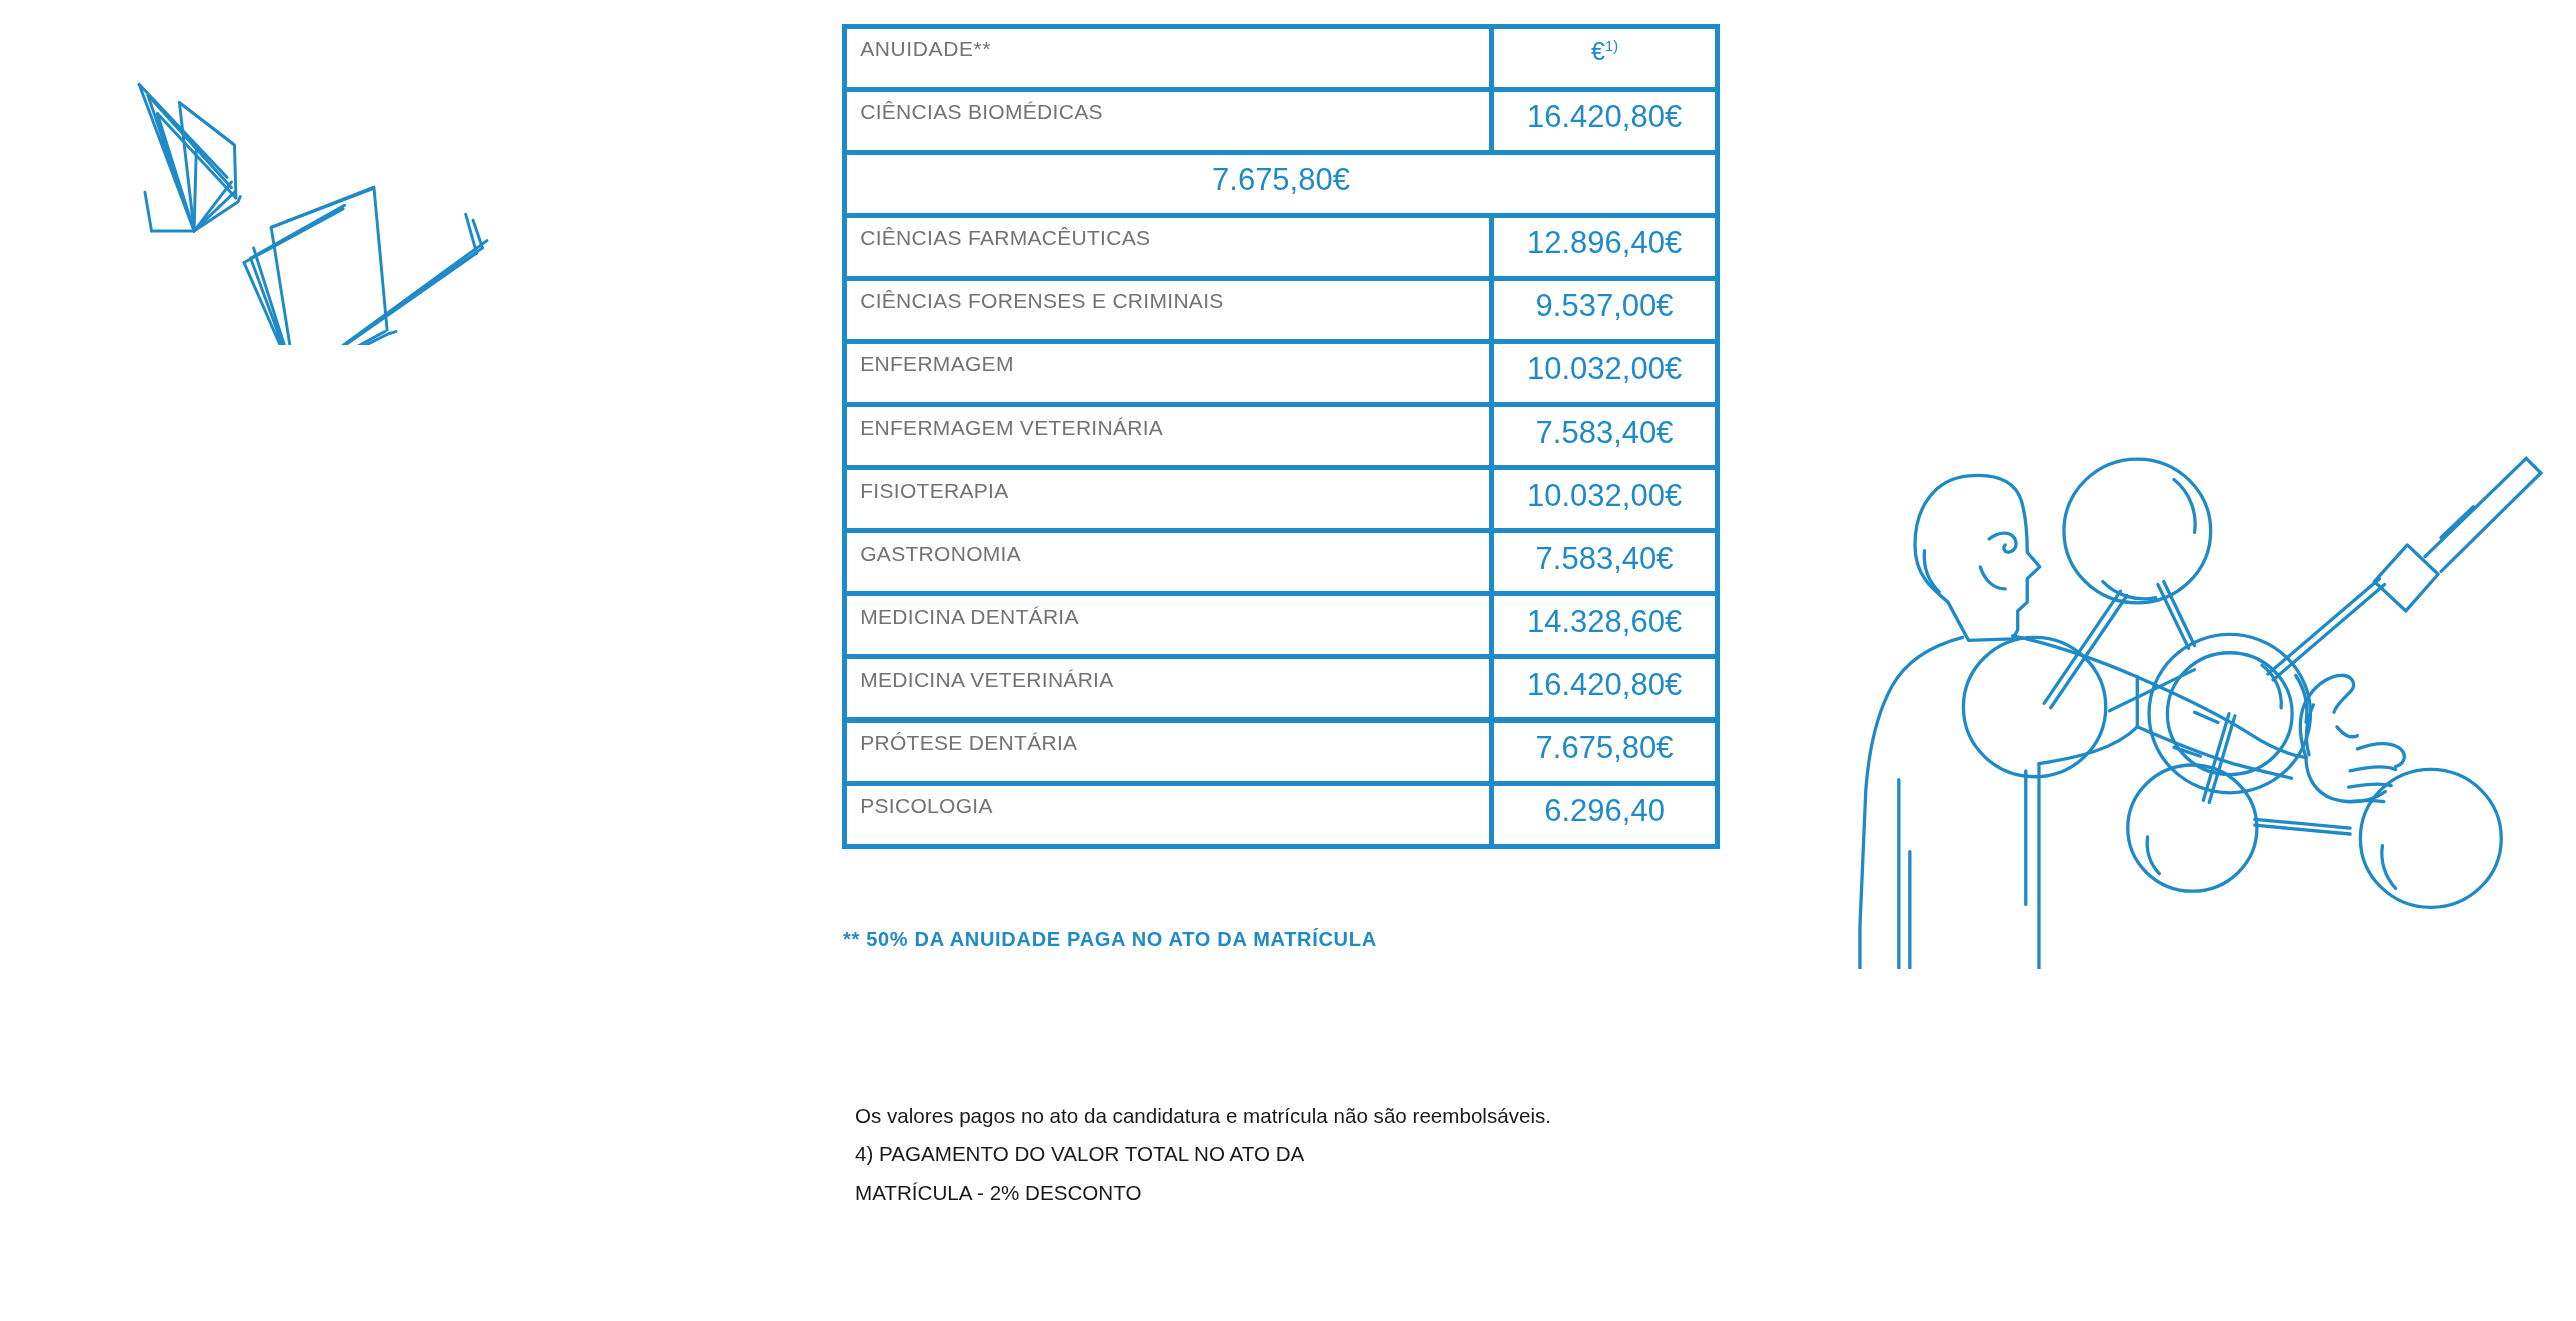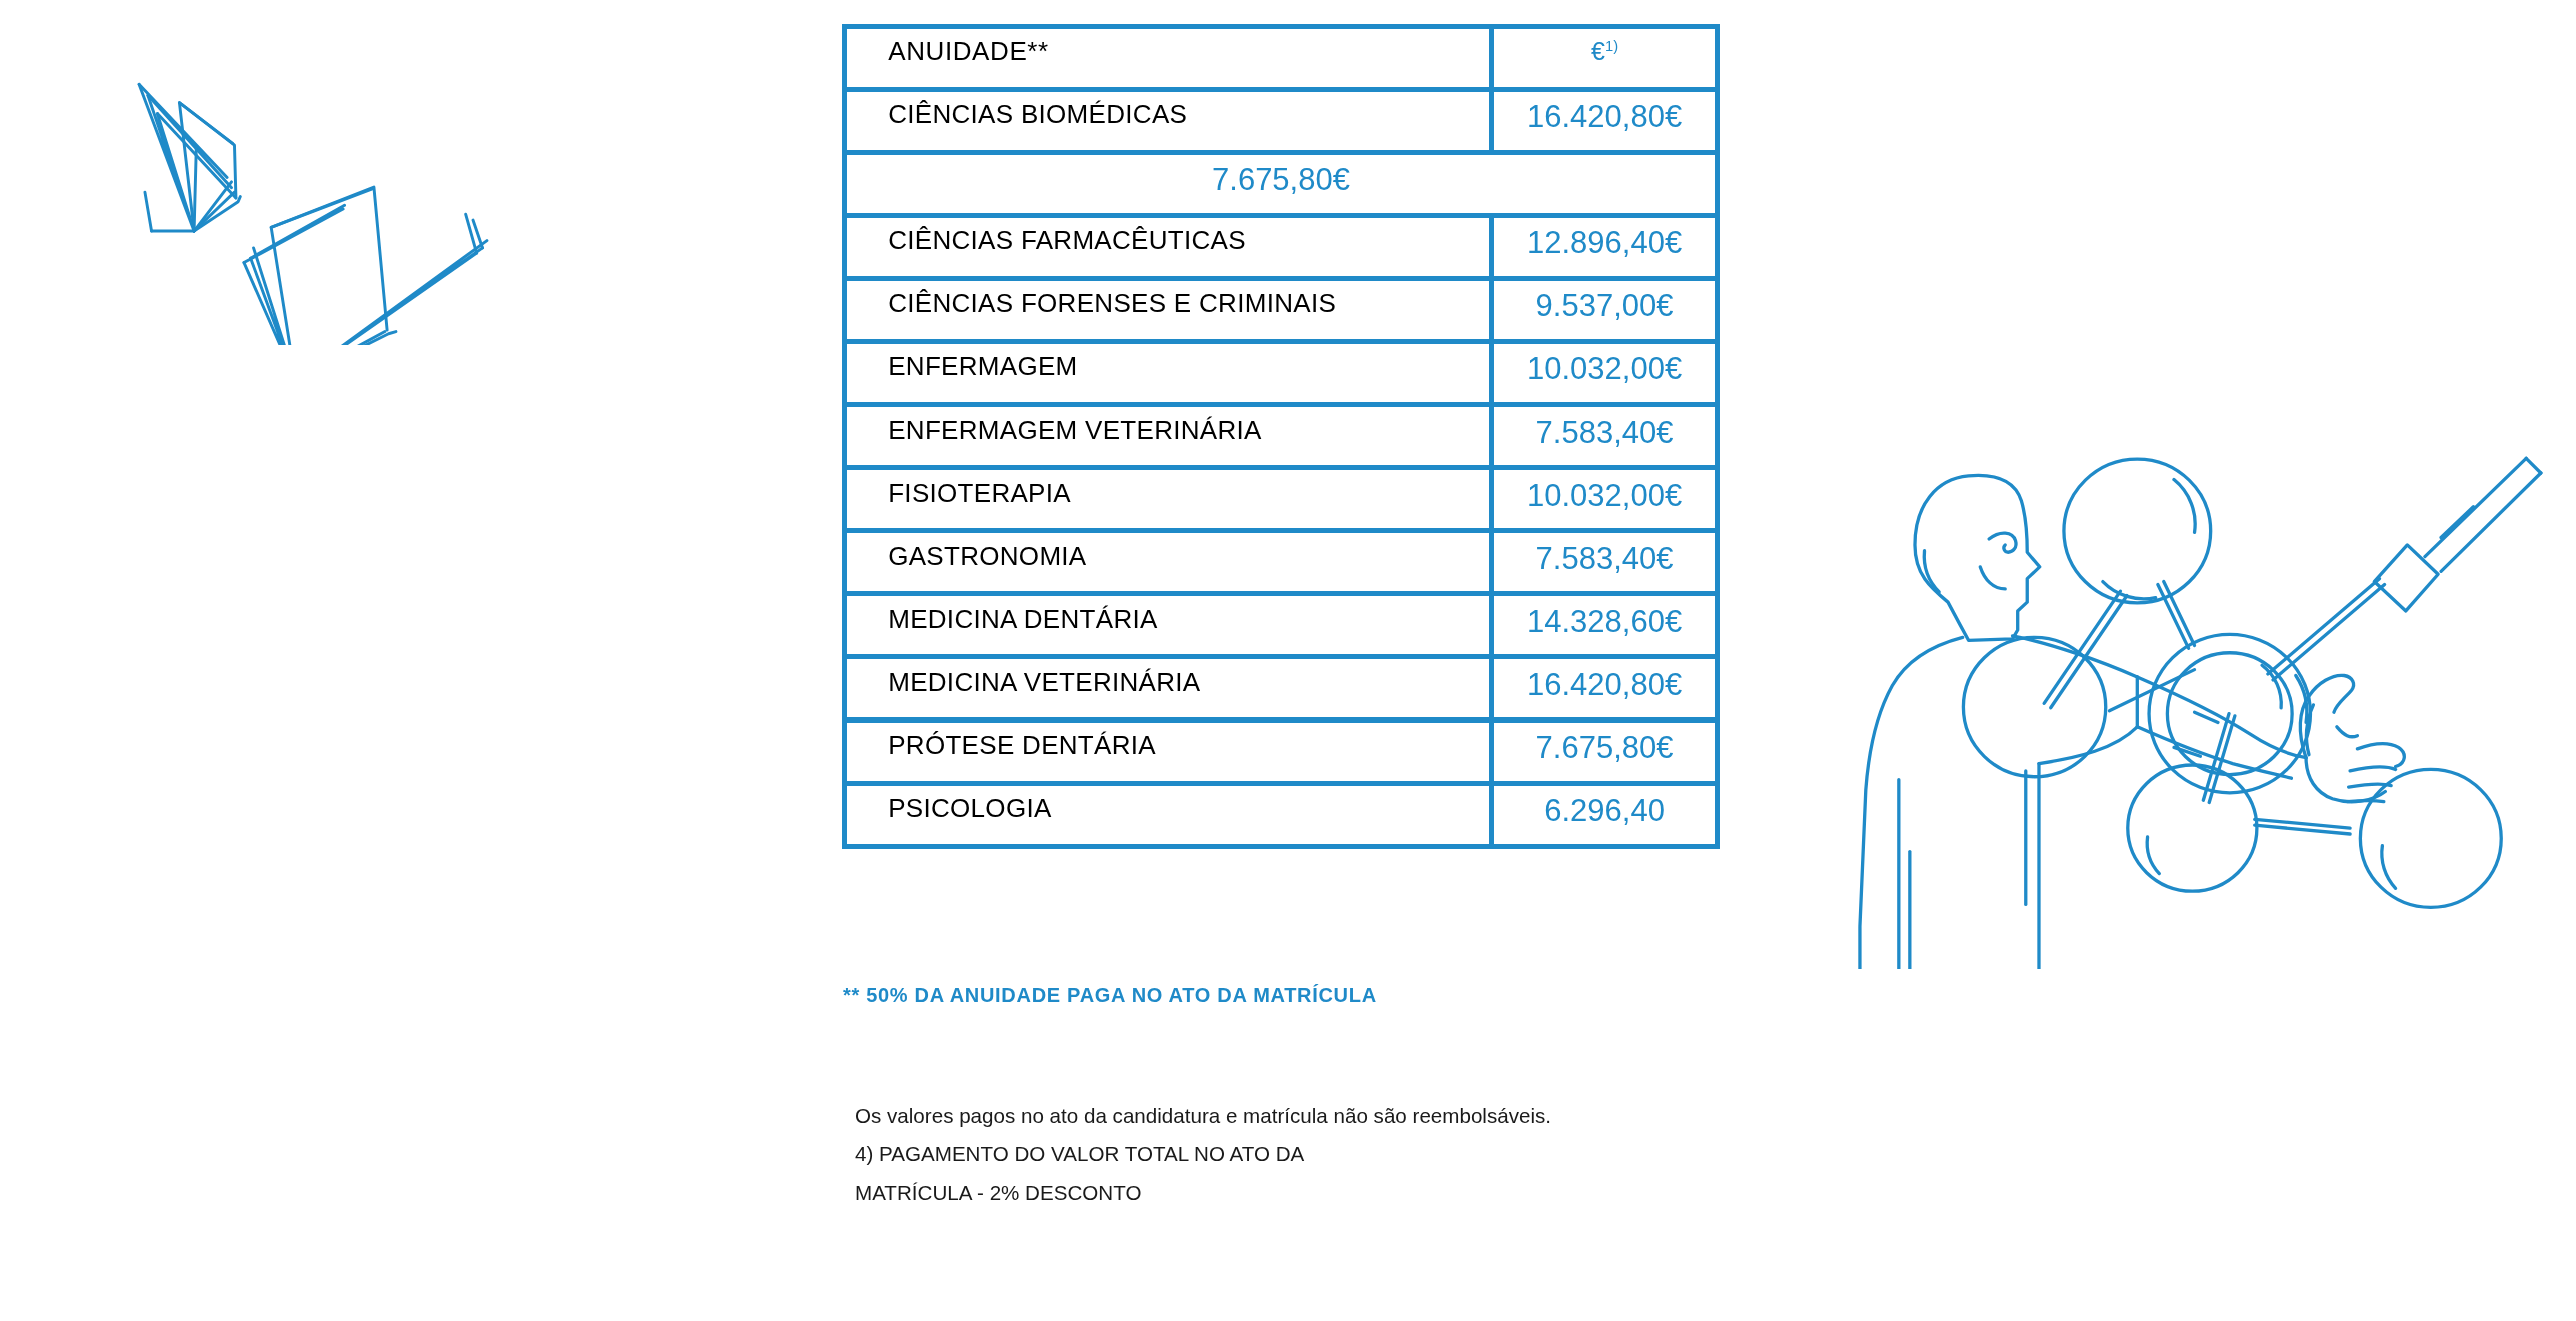--- a/index.html
+++ b/index.html
@@ -62,26 +62,25 @@
   .cell-name {
     flex: 0 0 642px;
     padding: 9.5px 0 0 13.2px;
   }
   .cell-value {
     flex: 1 1 auto;
     justify-content: center;
     padding: 9.5px 0 0 0;
   }
   .cell-text {
-    color: #000000;
-    font-size: 26px;
+    color: #737373;
+    font-size: 21px;
     letter-spacing: 0.3px;
     line-height: 1.05;
     white-space: nowrap;
-    margin-left: 28px;
   }
   .row-header .cell-text {
     letter-spacing: 0.6px;
   }
   .value-text {
     color: #1f8ac8;
     font-size: 31px;
     line-height: 1.05;
     white-space: nowrap;
   }
@@ -94,21 +93,21 @@
   .euro-head sup {
     font-size: 14.7px;
     vertical-align: super;
     line-height: 0;
   }
 
   
   #matricula-note {
     position: absolute;
     left: 843px;
-    top: 984px;
+    top: 928px;
     color: #1f8ac8;
     font-size: 20px;
     font-weight: bold;
     letter-spacing: 0.7px;
     white-space: nowrap;
   }
   #fineprint {
     position: absolute;
     left: 843px;
     top: 1091px;

